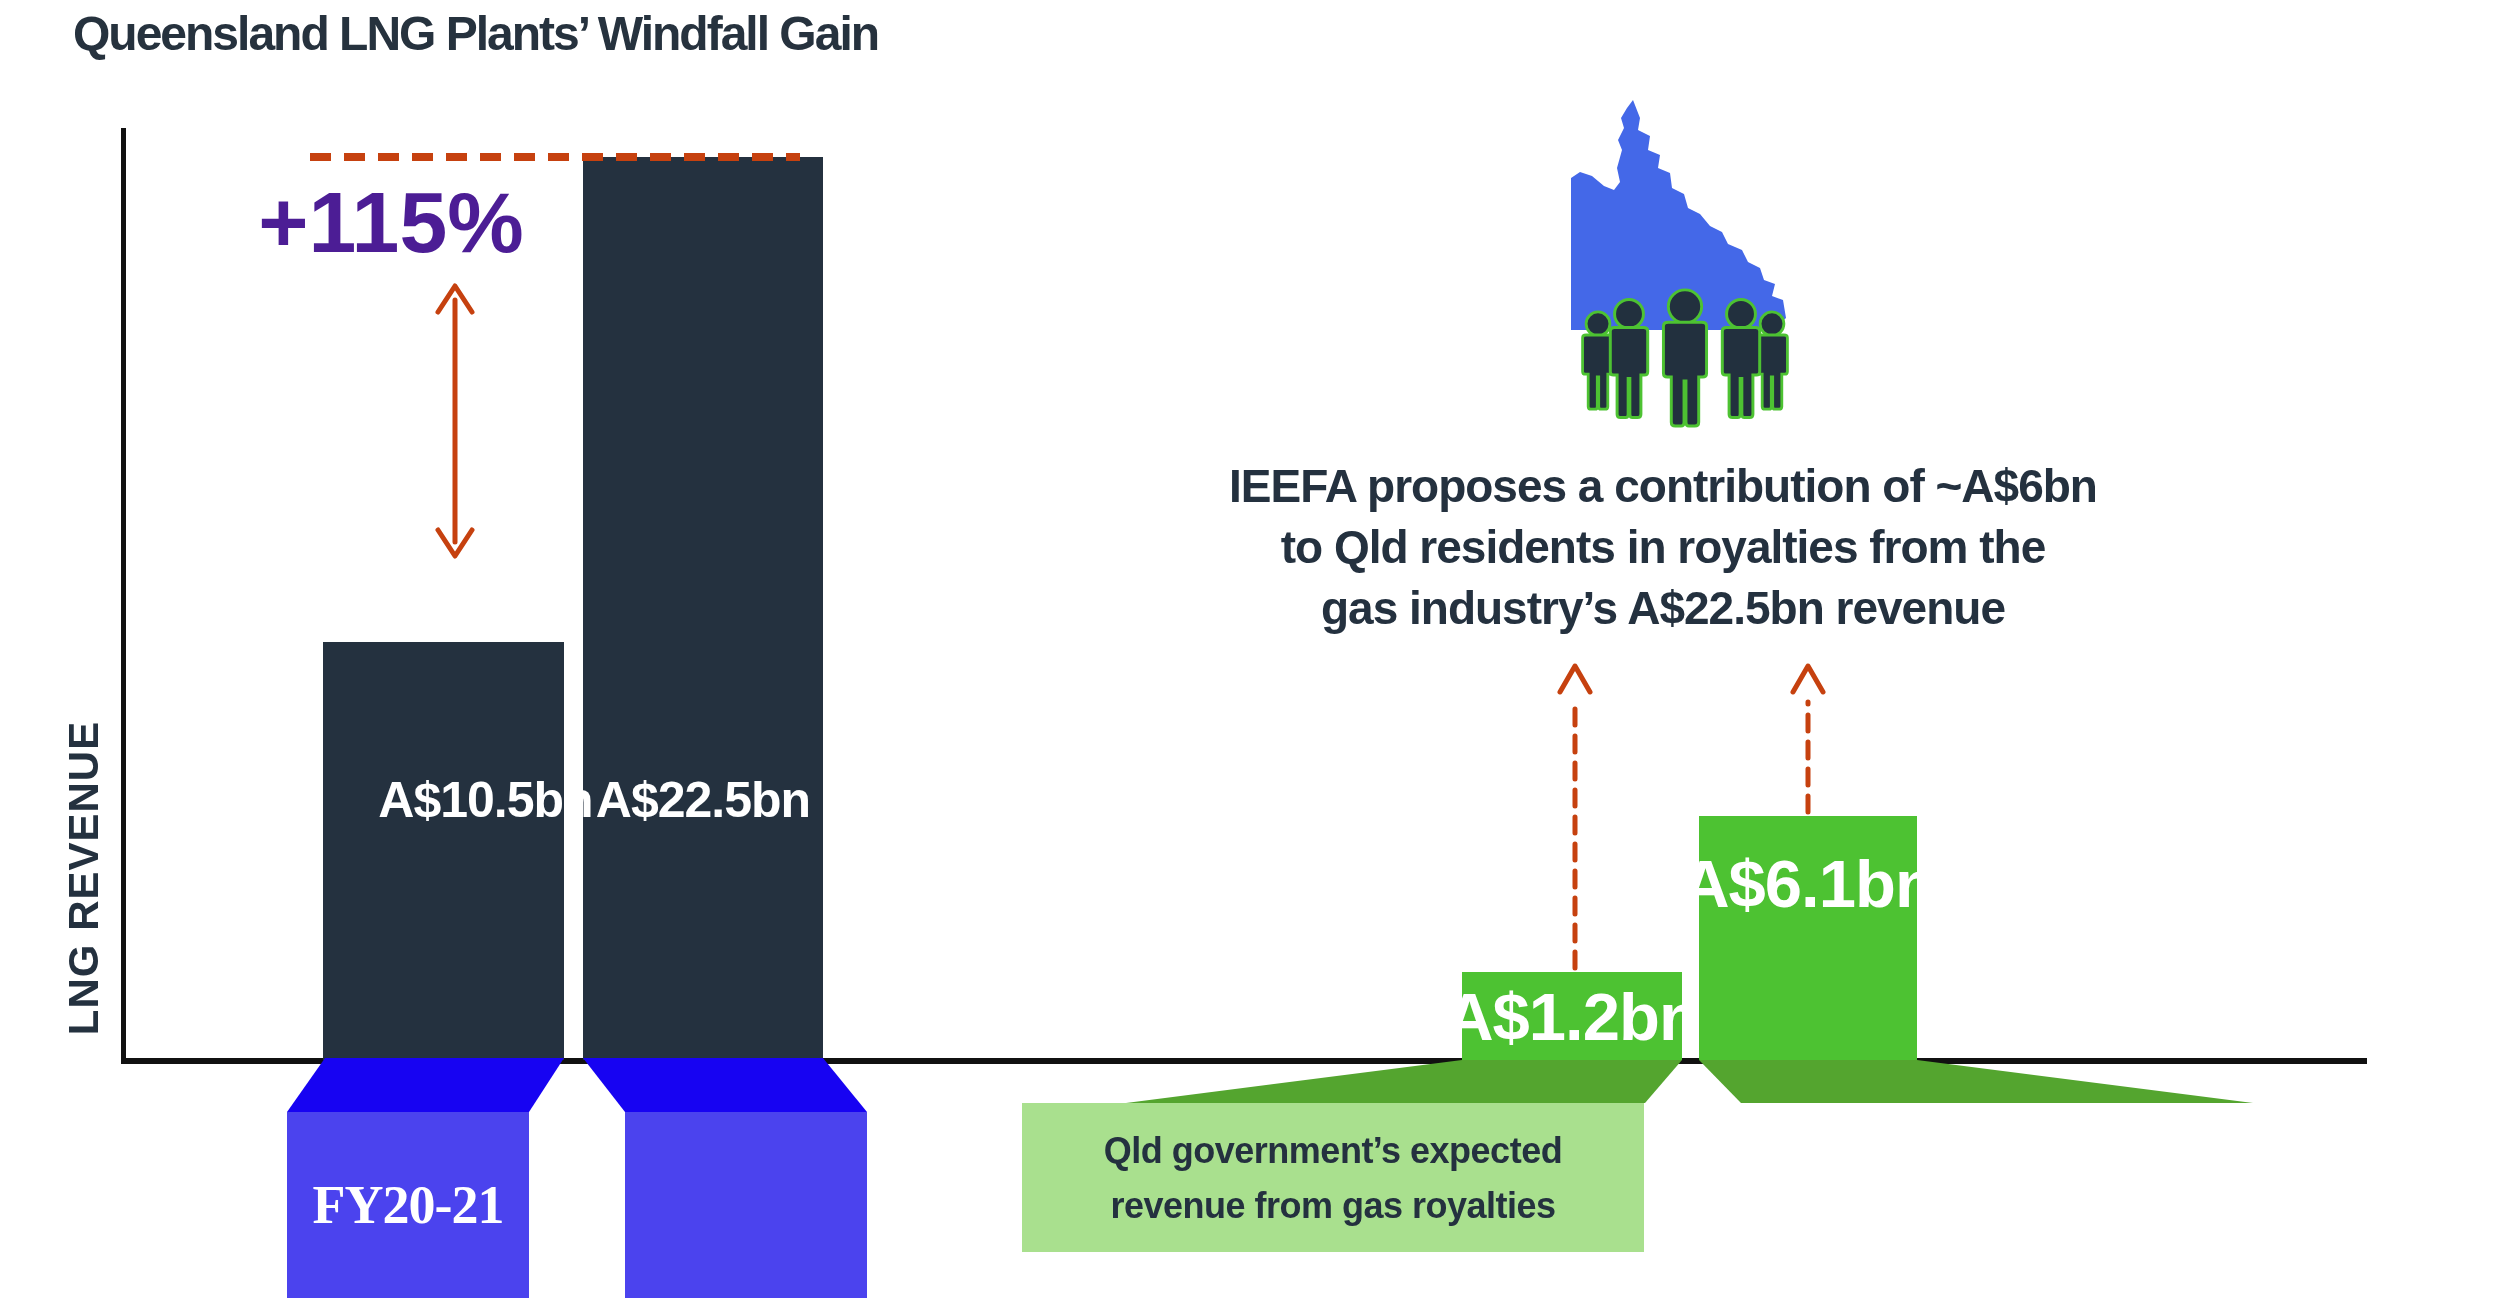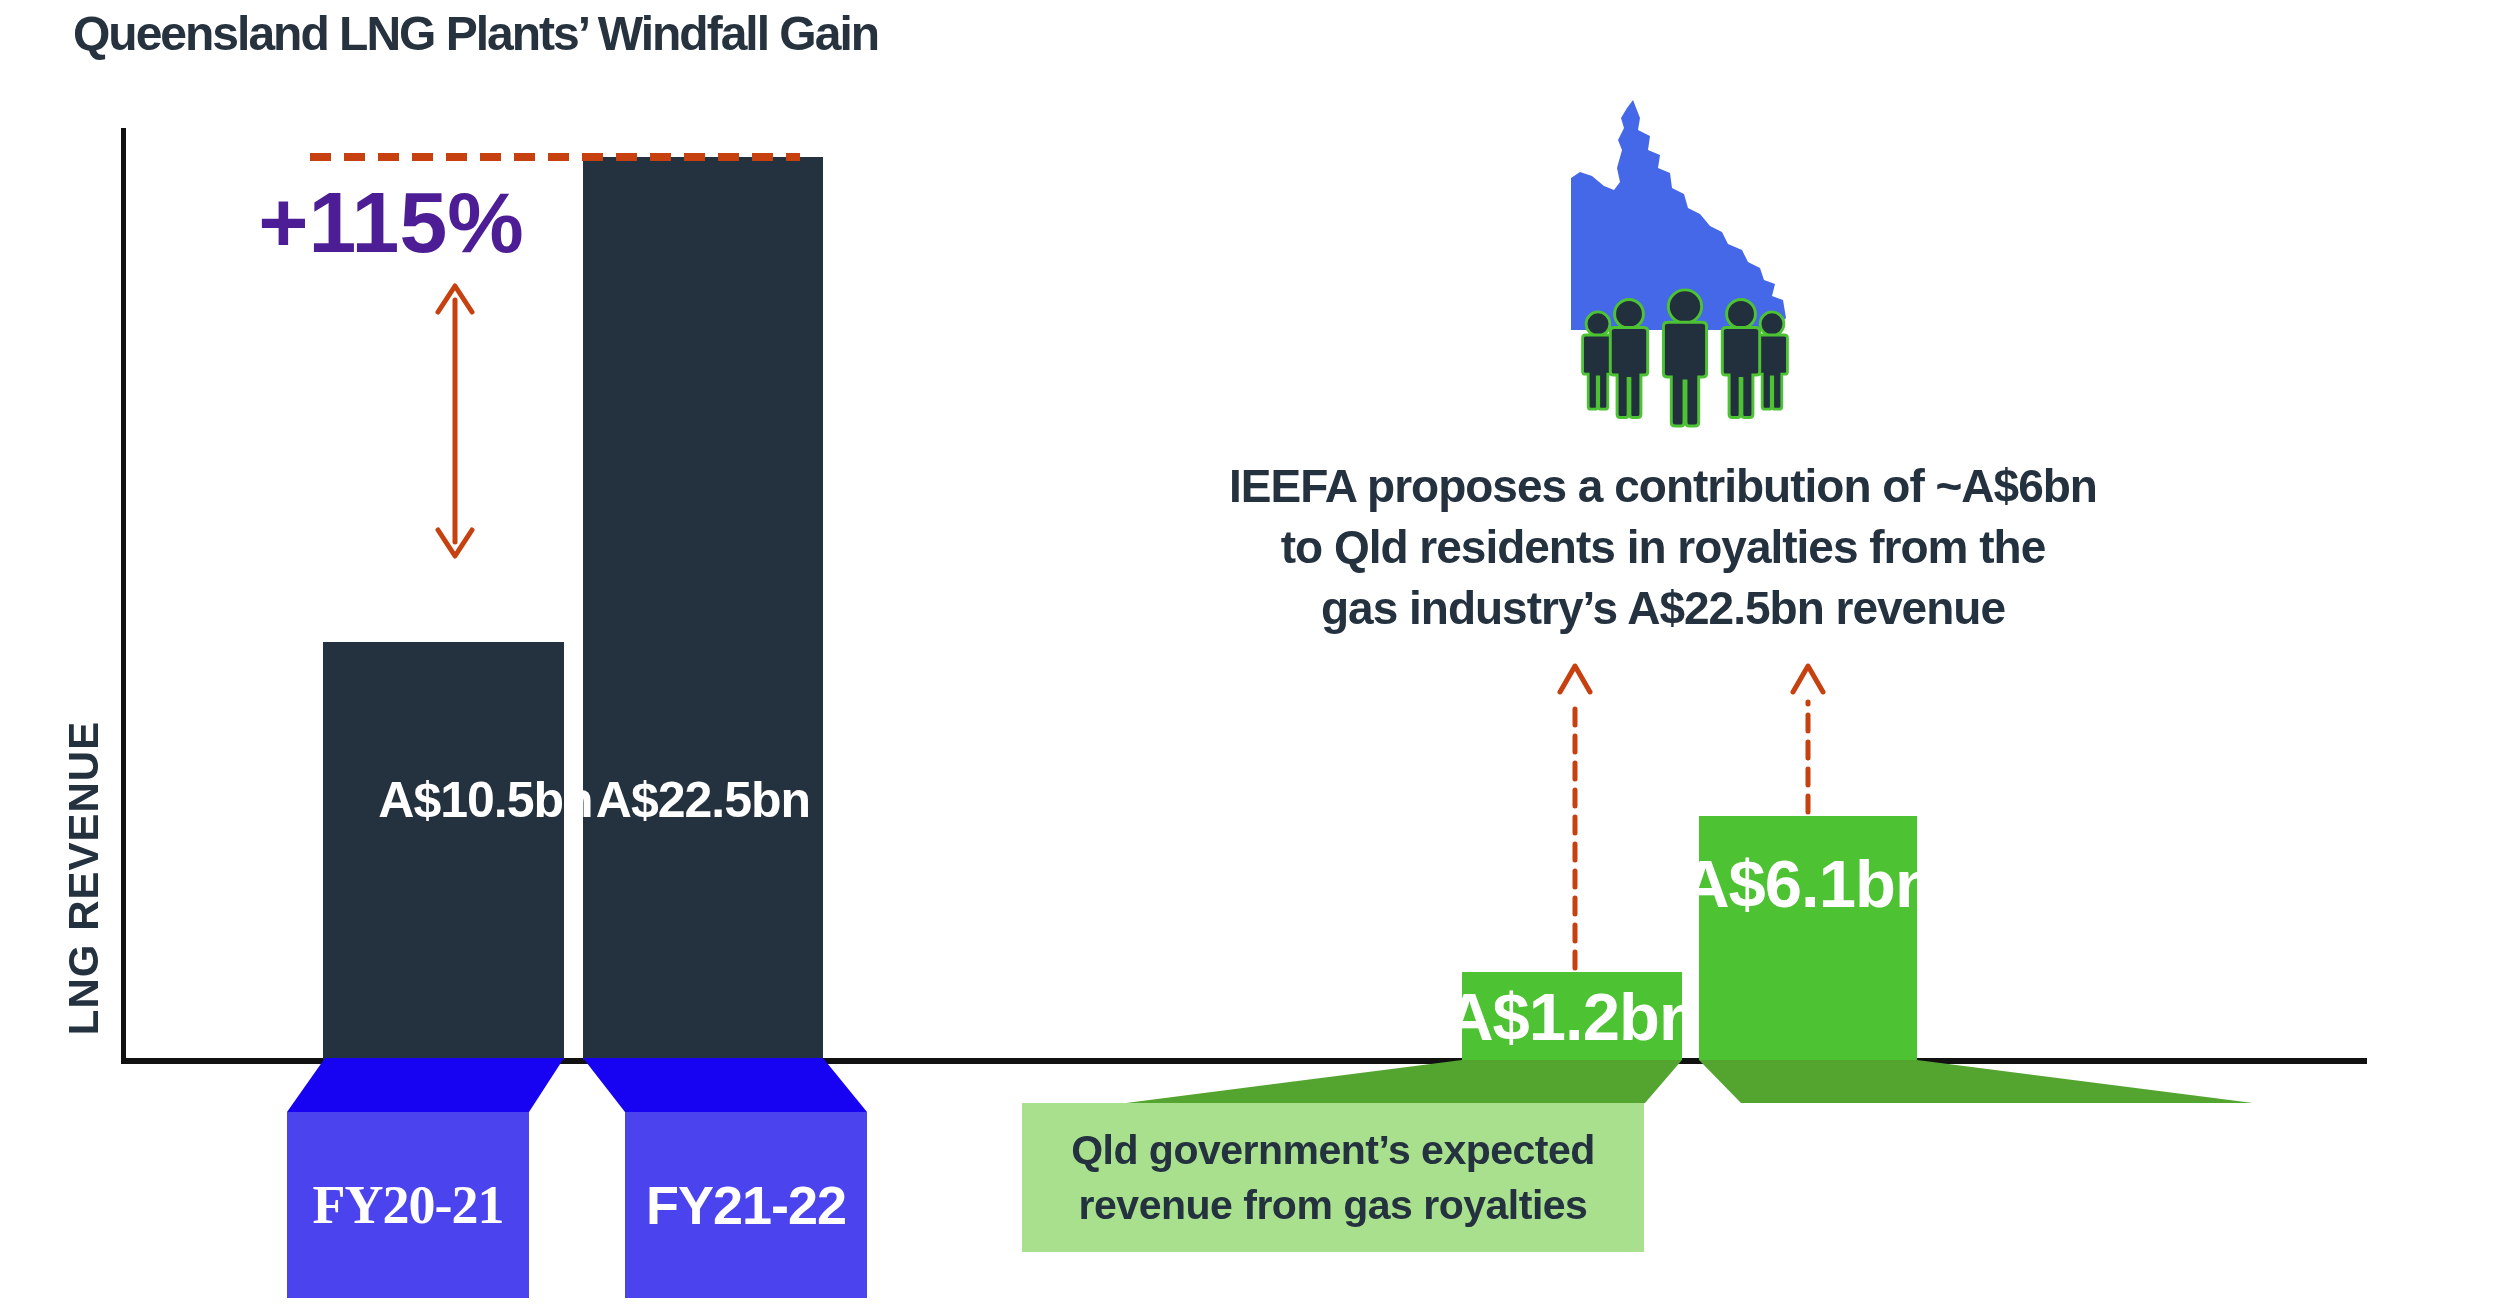--- a/index.html
+++ b/index.html
@@ -17,21 +17,21 @@
   .v2{left:583px;top:770px;width:240px;height:60px;}
   .fy{color:#ffffff;font-weight:800;font-size:54px;letter-spacing:-1px;}
   .fy1{left:287px;top:1112px;width:242px;height:186px;font-family:Liberation Serif, serif;}
   .fy2{left:625px;top:1112px;width:242px;height:186px;}
   .proposal{left:1163px;top:456px;width:1000px;text-align:center;font-size:46px;font-weight:800;
     color:#24313F;line-height:61px;letter-spacing:-1px;}
   .proposal span{display:block;}
   .gval{color:#ffffff;font-weight:800;font-size:67px;letter-spacing:-1px;}
   .g1{left:1462px;top:972px;width:220px;height:88px;}
   .g2{left:1699px;top:846px;width:218px;height:75px;}
-  .notebox{background:#A9E08E;flex-direction:column;text-align:left;font-size:41px;font-weight:800;
+  .notebox{background:#A9E08E;flex-direction:column;text-align:left;font-size:36px;font-weight:800;
     color:#24313F;line-height:55px;letter-spacing:-0.5px;}
   .nb1{left:1022px;top:1103px;width:622px;height:149px;}
   .nb2{left:1741px;top:1103px;width:626px;height:149px;}
 </style>
 </head>
 <body>
 
 <div class="canvas">
 
   <svg class="layer" viewBox="0 0 2500 1306">
@@ -103,21 +103,20 @@
   <div class="abs title">Queensland LNG Plants’ Windfall Gain</div>
 
   <div class="abs yaxis-label">LNG REVENUE</div>
 
   <div class="abs flexc growth">+115%</div>
 
   <div class="abs flexc barval v1">A$10.5bn</div>
   <div class="abs flexc barval v2">A$22.5bn</div>
 
   <div class="abs flexc fy fy1">FY20-21</div>
-  <div class="abs flexc fy fy2">FY21-22</div>
 
   <div class="abs proposal">
     <span>IEEFA proposes a contribution of ~A$6bn</span>
     <span>to Qld residents in royalties from the</span>
     <span>gas industry’s A$22.5bn revenue</span>
   </div>
 
   <div class="abs flexc gval g1">A$1.2bn</div>
   <div class="abs flexc gval g2">A$6.1bn</div>
 

